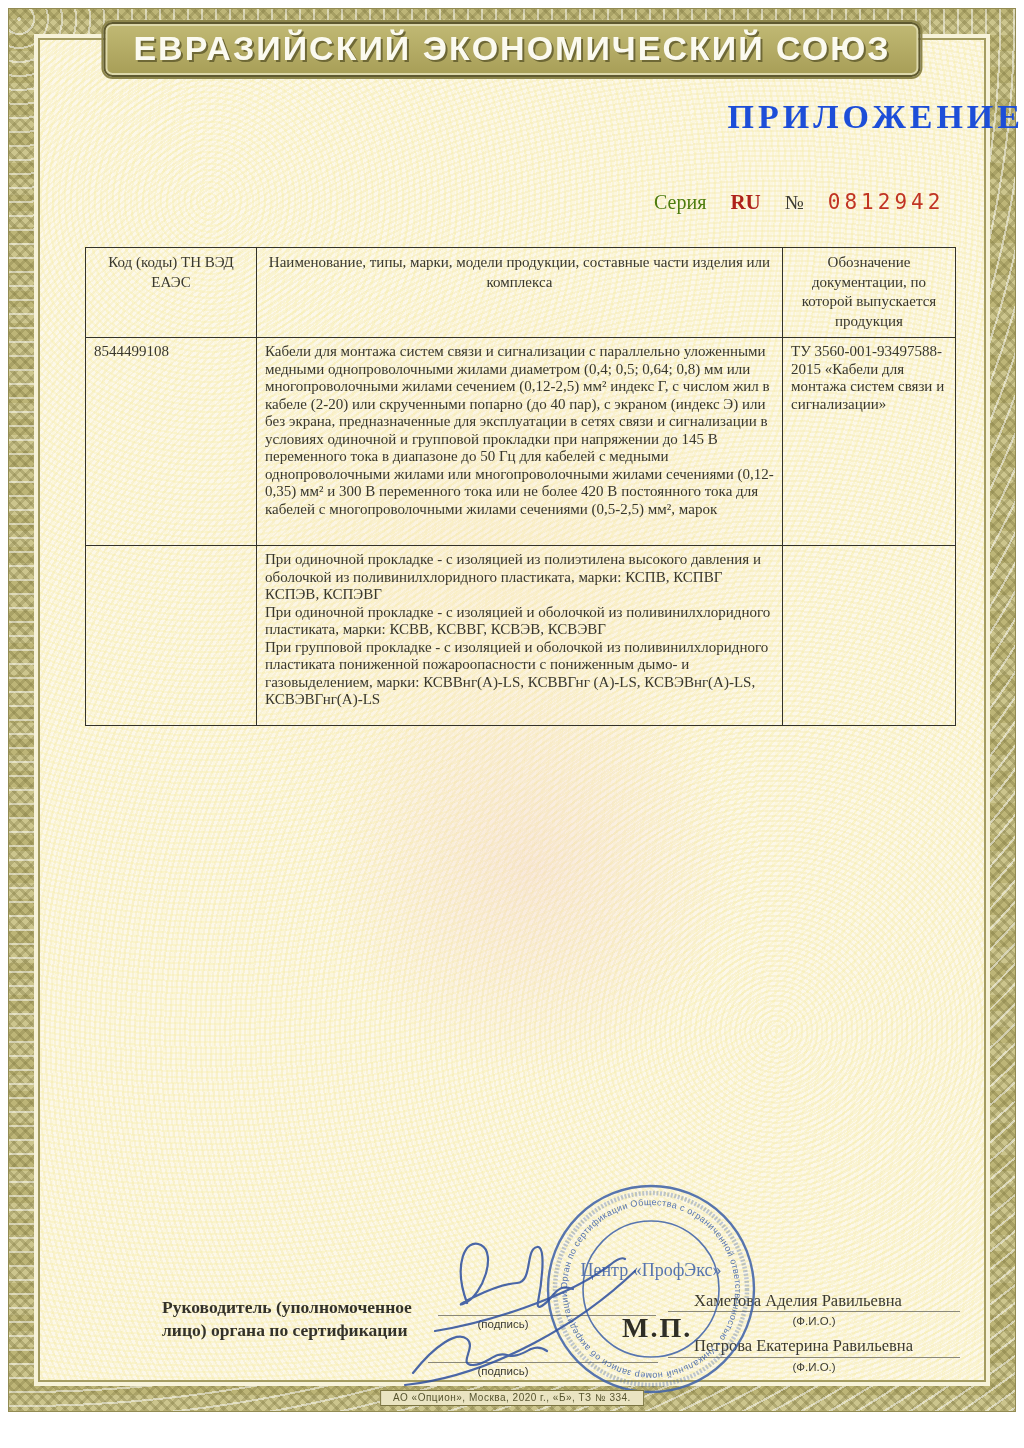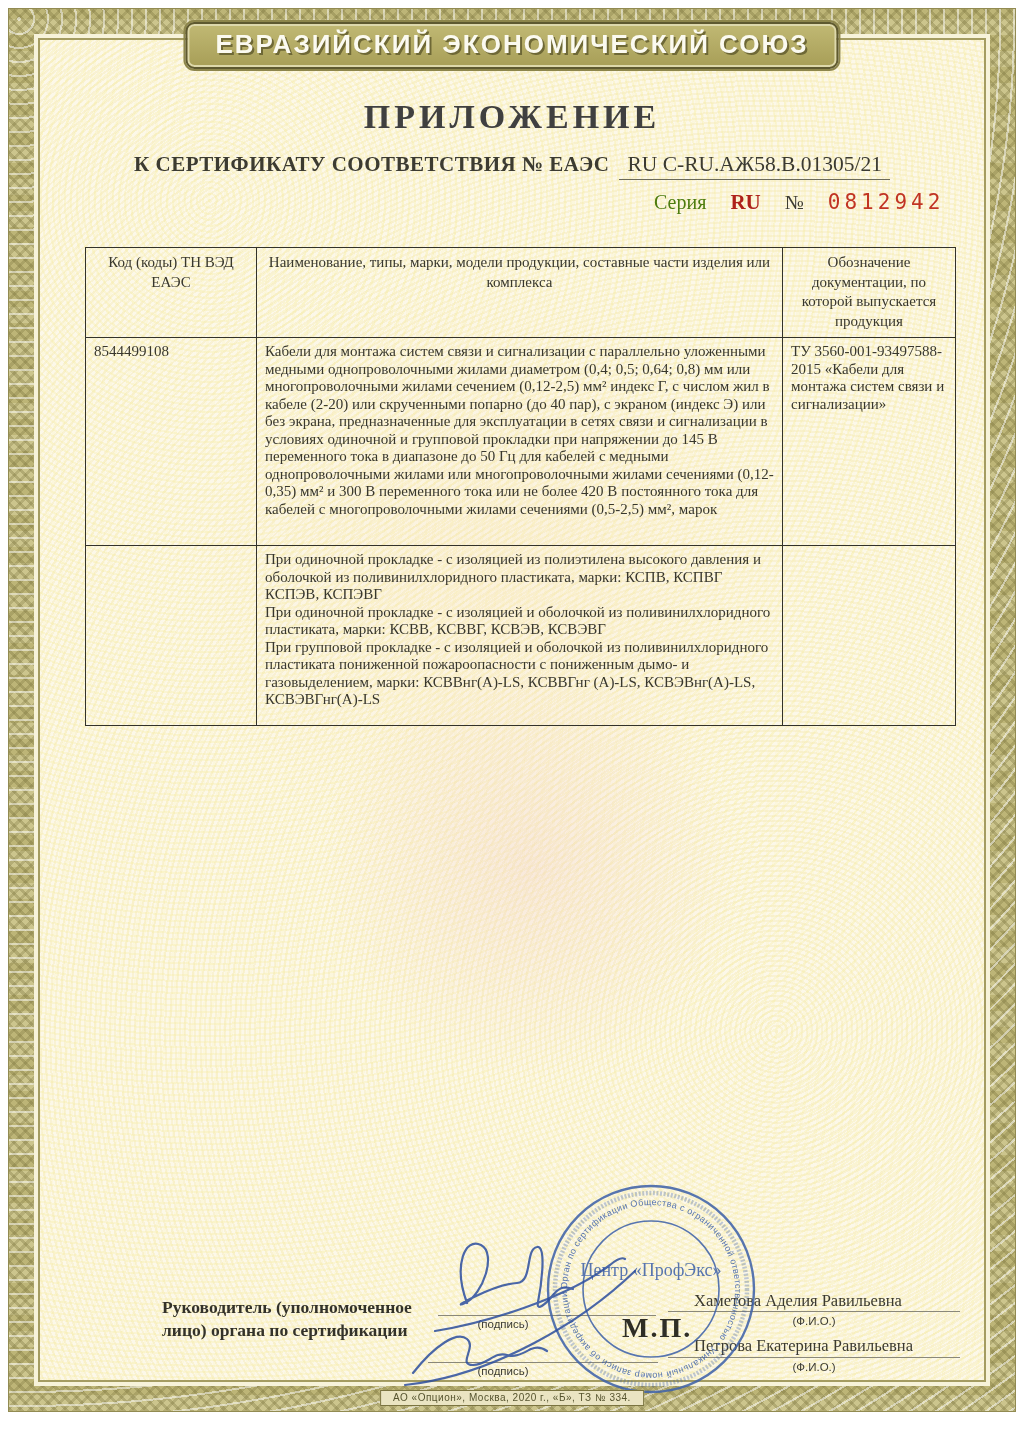--- a/index.html
+++ b/index.html
@@ -38,27 +38,27 @@
   .banner{
     top:22px; left:50%; transform:translateX(-50%);
     padding:5px 28px 7px;
     background:linear-gradient(#c1b974,#a79e57);
     border:2px solid #5e5930; border-radius:9px;
     box-shadow:inset 0 0 0 2px #ddd8ab, 0 0 0 2px #8d864c;
     white-space:nowrap;
   }
   .banner-text{
     font-family:"Liberation Sans", sans-serif; font-weight:bold;
-    font-size:26px; letter-spacing:2px; color:#fbfaf0;
+    font-size:34px; letter-spacing:2px; color:#fbfaf0;
     text-shadow:2px 2px 0 #6e6836;
   }
   
   .title{
-    top:98px; left:0; width:100%; text-align:center;
-    font-size:34px; font-weight:bold; letter-spacing:4px; color:#404040;
+    top:98px; left:0; width:100%; text-align:right;
+    font-size:34px; font-weight:bold; letter-spacing:4px; color:#1d4ed8;
   }
   .subtitle-row{ top:152px; left:0; width:100%; text-align:center; white-space:nowrap;}
   .subtitle-label{ font-size:21px; font-weight:bold; letter-spacing:.5px; color:#3c3b31;}
   .cert-number{
     font-size:21.5px; color:#3b3a32; padding:0 8px 3px;
     border-bottom:1.5px solid #6b6a5a; margin-left:10px;
   }
   .series-row{ top:190px; left:618px; display:flex; align-items:baseline; gap:24px; white-space:nowrap;}
   .series-label{ font-size:20px; color:#4d7c0f;padding-left:36px;}
   .series-value{ font-size:21px; font-weight:bold; color:#ae211b;}
@@ -117,23 +117,20 @@
 
   <div class="frame"></div>
   <div class="inner"></div>
 
   <div class="abs banner">
     <span class="banner-text">ЕВРАЗИЙСКИЙ ЭКОНОМИЧЕСКИЙ СОЮЗ</span>
   </div>
 
   <div class="abs title">ПРИЛОЖЕНИЕ</div>
 
-  <div class="abs subtitle-row">
-    <span class="subtitle-label">К СЕРТИФИКАТУ СООТВЕТСТВИЯ № ЕАЭС</span><span class="cert-number">RU С-RU.АЖ58.В.01305/21</span>
-  </div>
 
   <div class="abs series-row">
     <span class="series-label">Серия</span>
     <span class="series-value">RU</span>
     <span class="number-label">№</span>
     <span class="form-number">0812942</span>
   </div>
 
 
   <table class="abs ptable">

